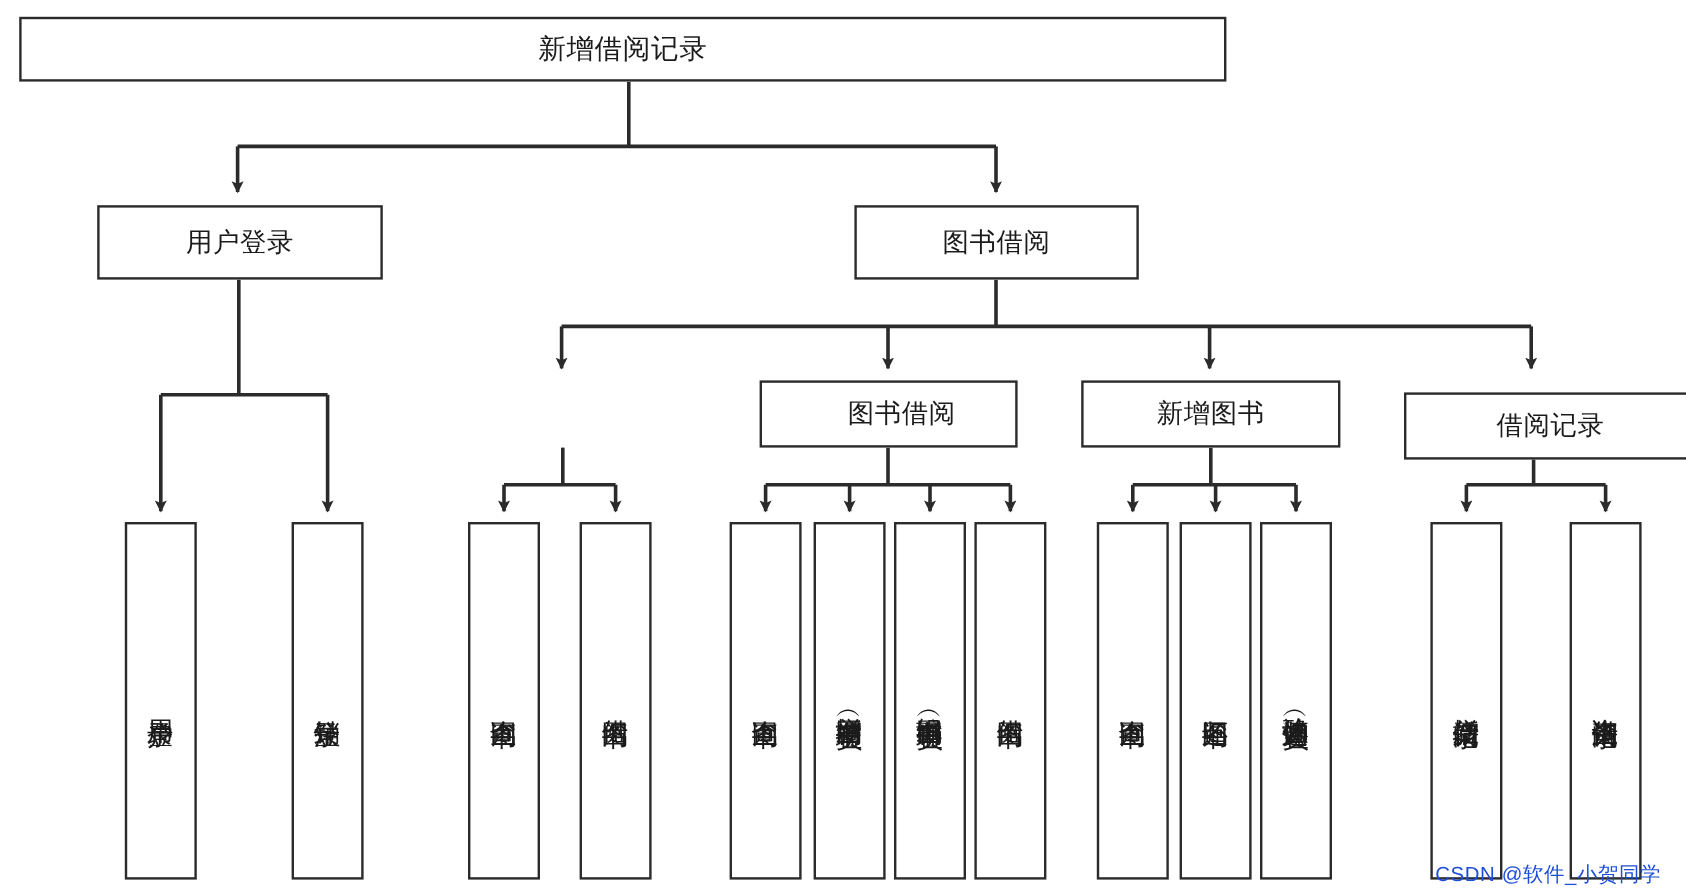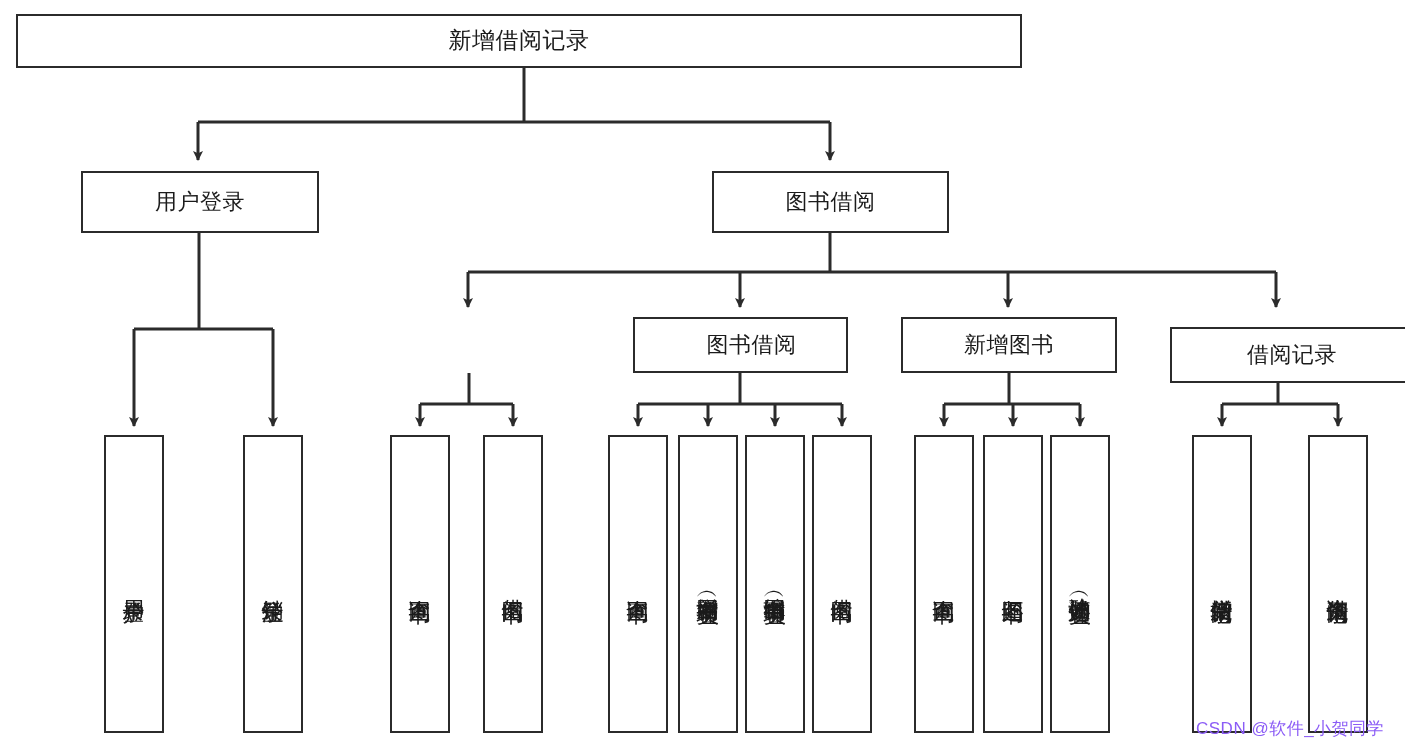--- a/index.html
+++ b/index.html
@@ -57,21 +57,21 @@
     text-orientation: upright;
     font-size: 22px;
     line-height: 1.05;
     letter-spacing: 1px;
     white-space: normal;
     max-height: 280px;
   }
   .watermark {
     position: absolute;
     font-size: 17px;
-    color: #8b5cf6;
+    color: #1d4ed8;
     white-space: nowrap;
     letter-spacing: 0.5px;
   }
 </style>
 </head>
 <body>
 
 <div id="canvas">
 
   <svg id="wires" viewBox="0 0 1405 747">

